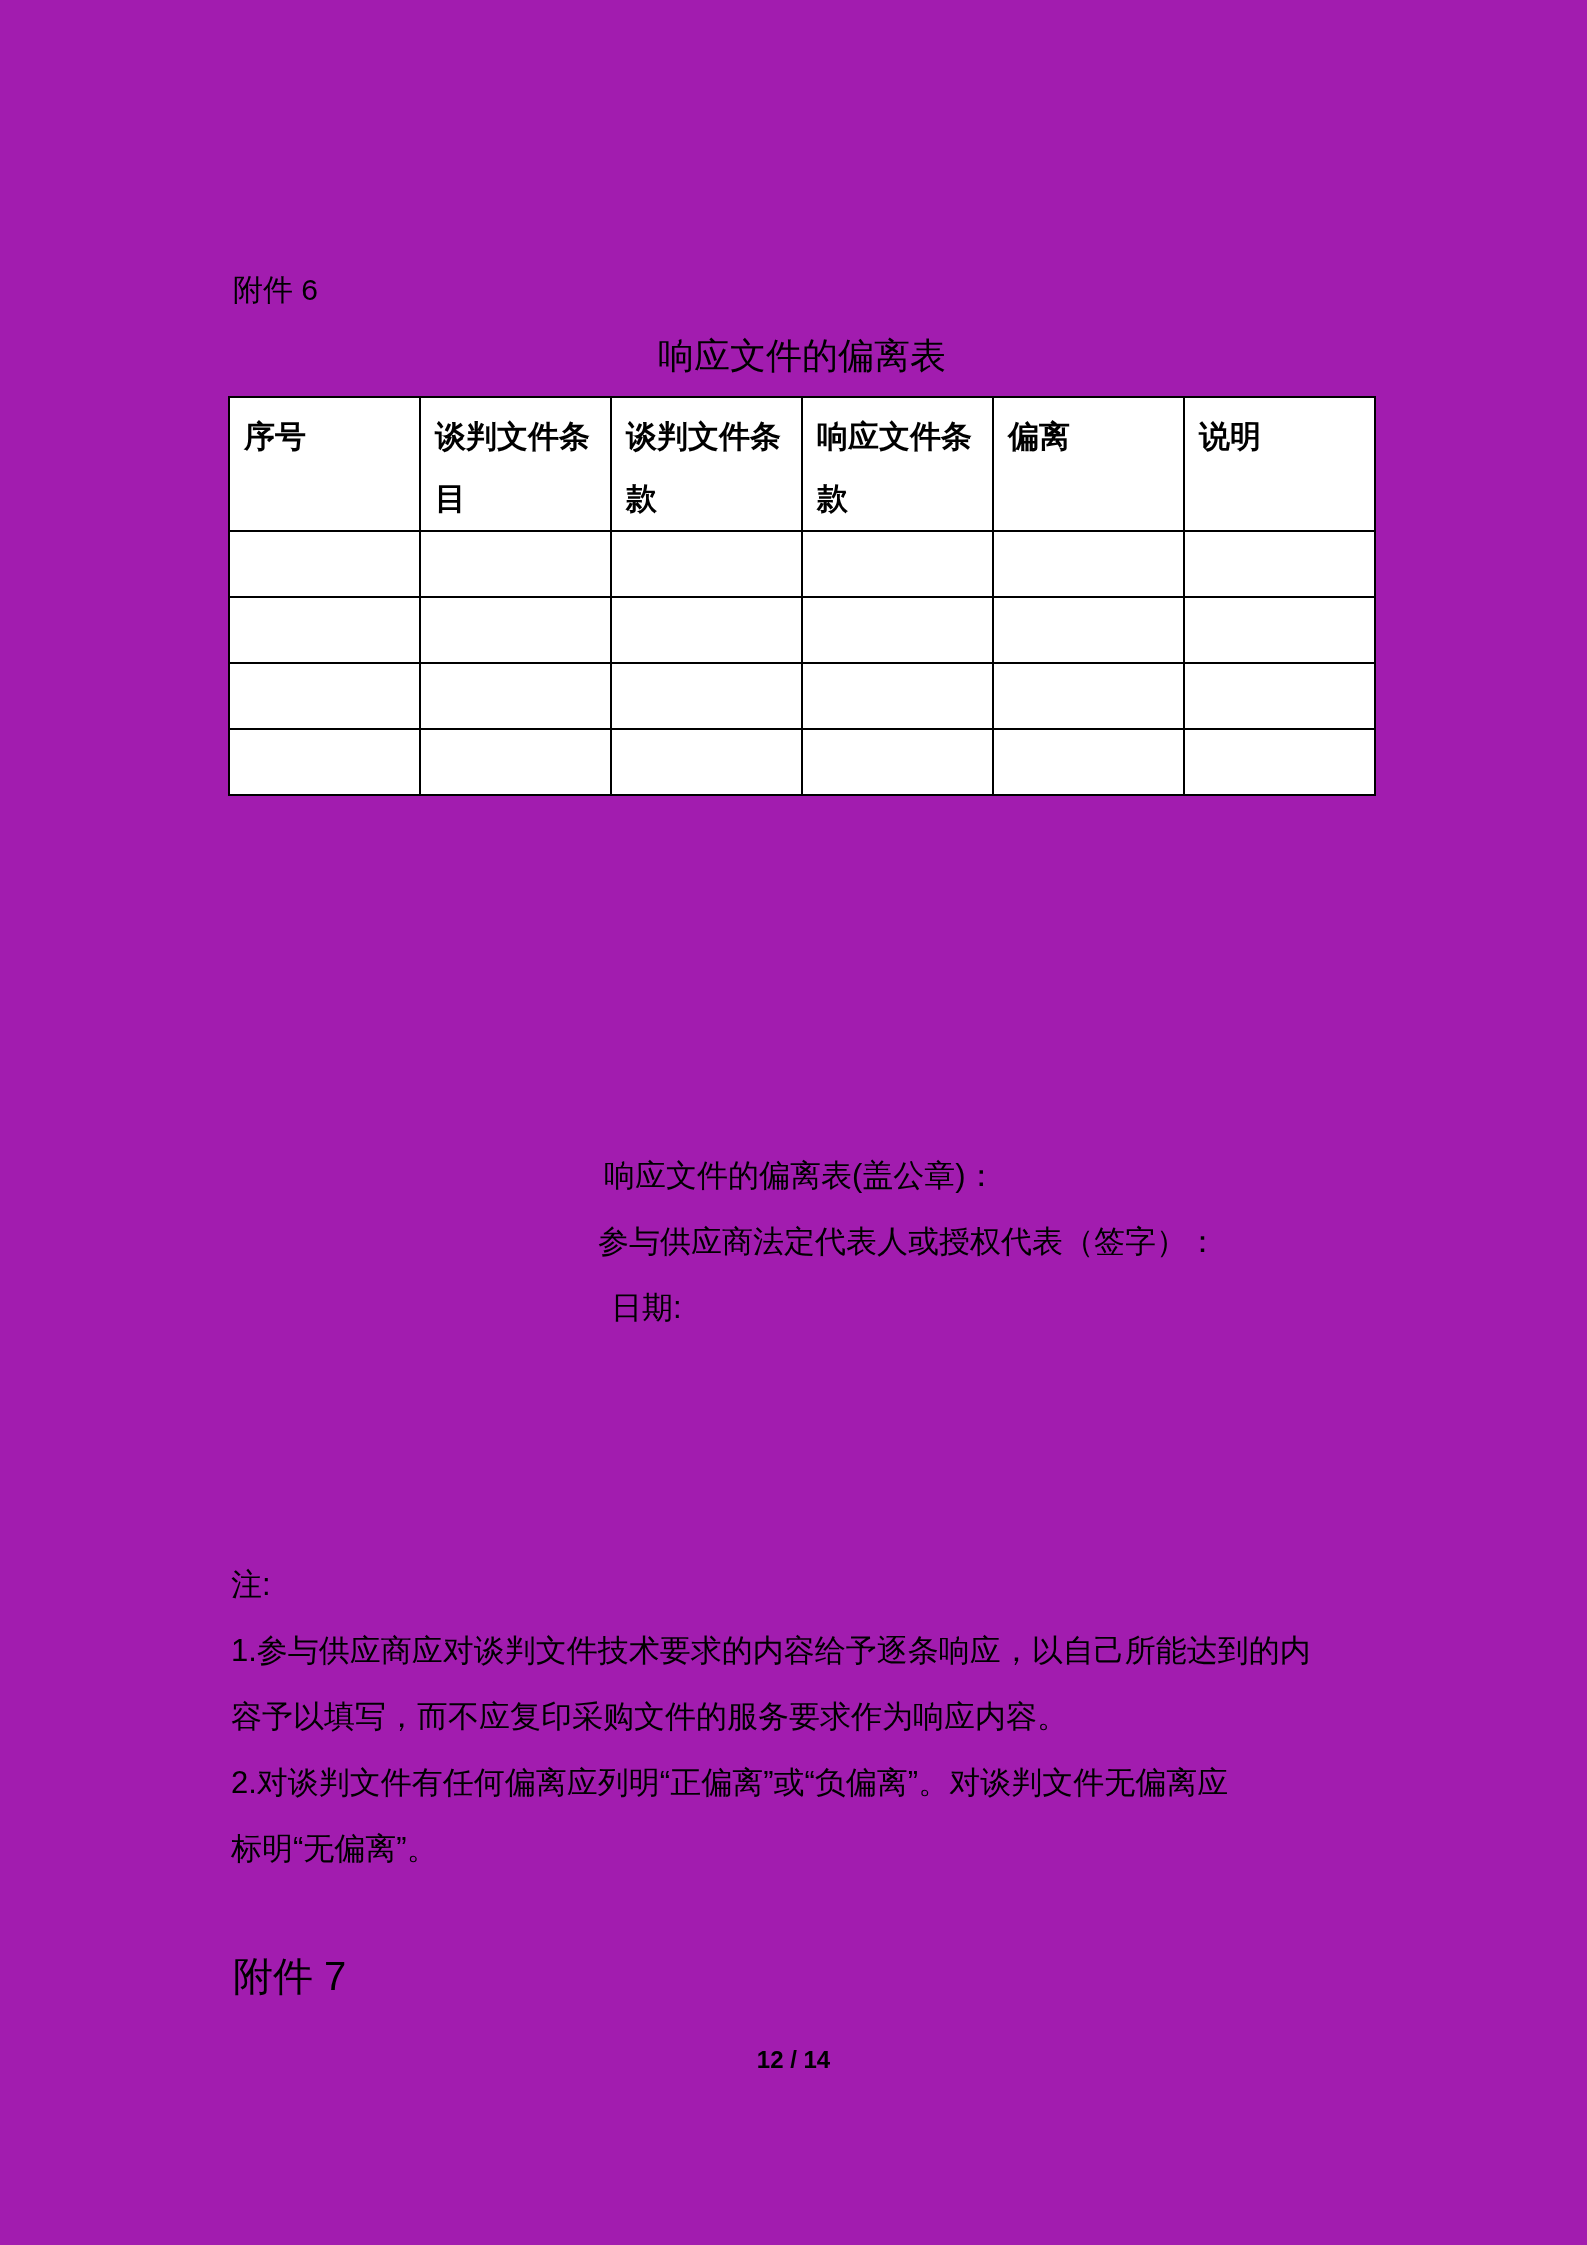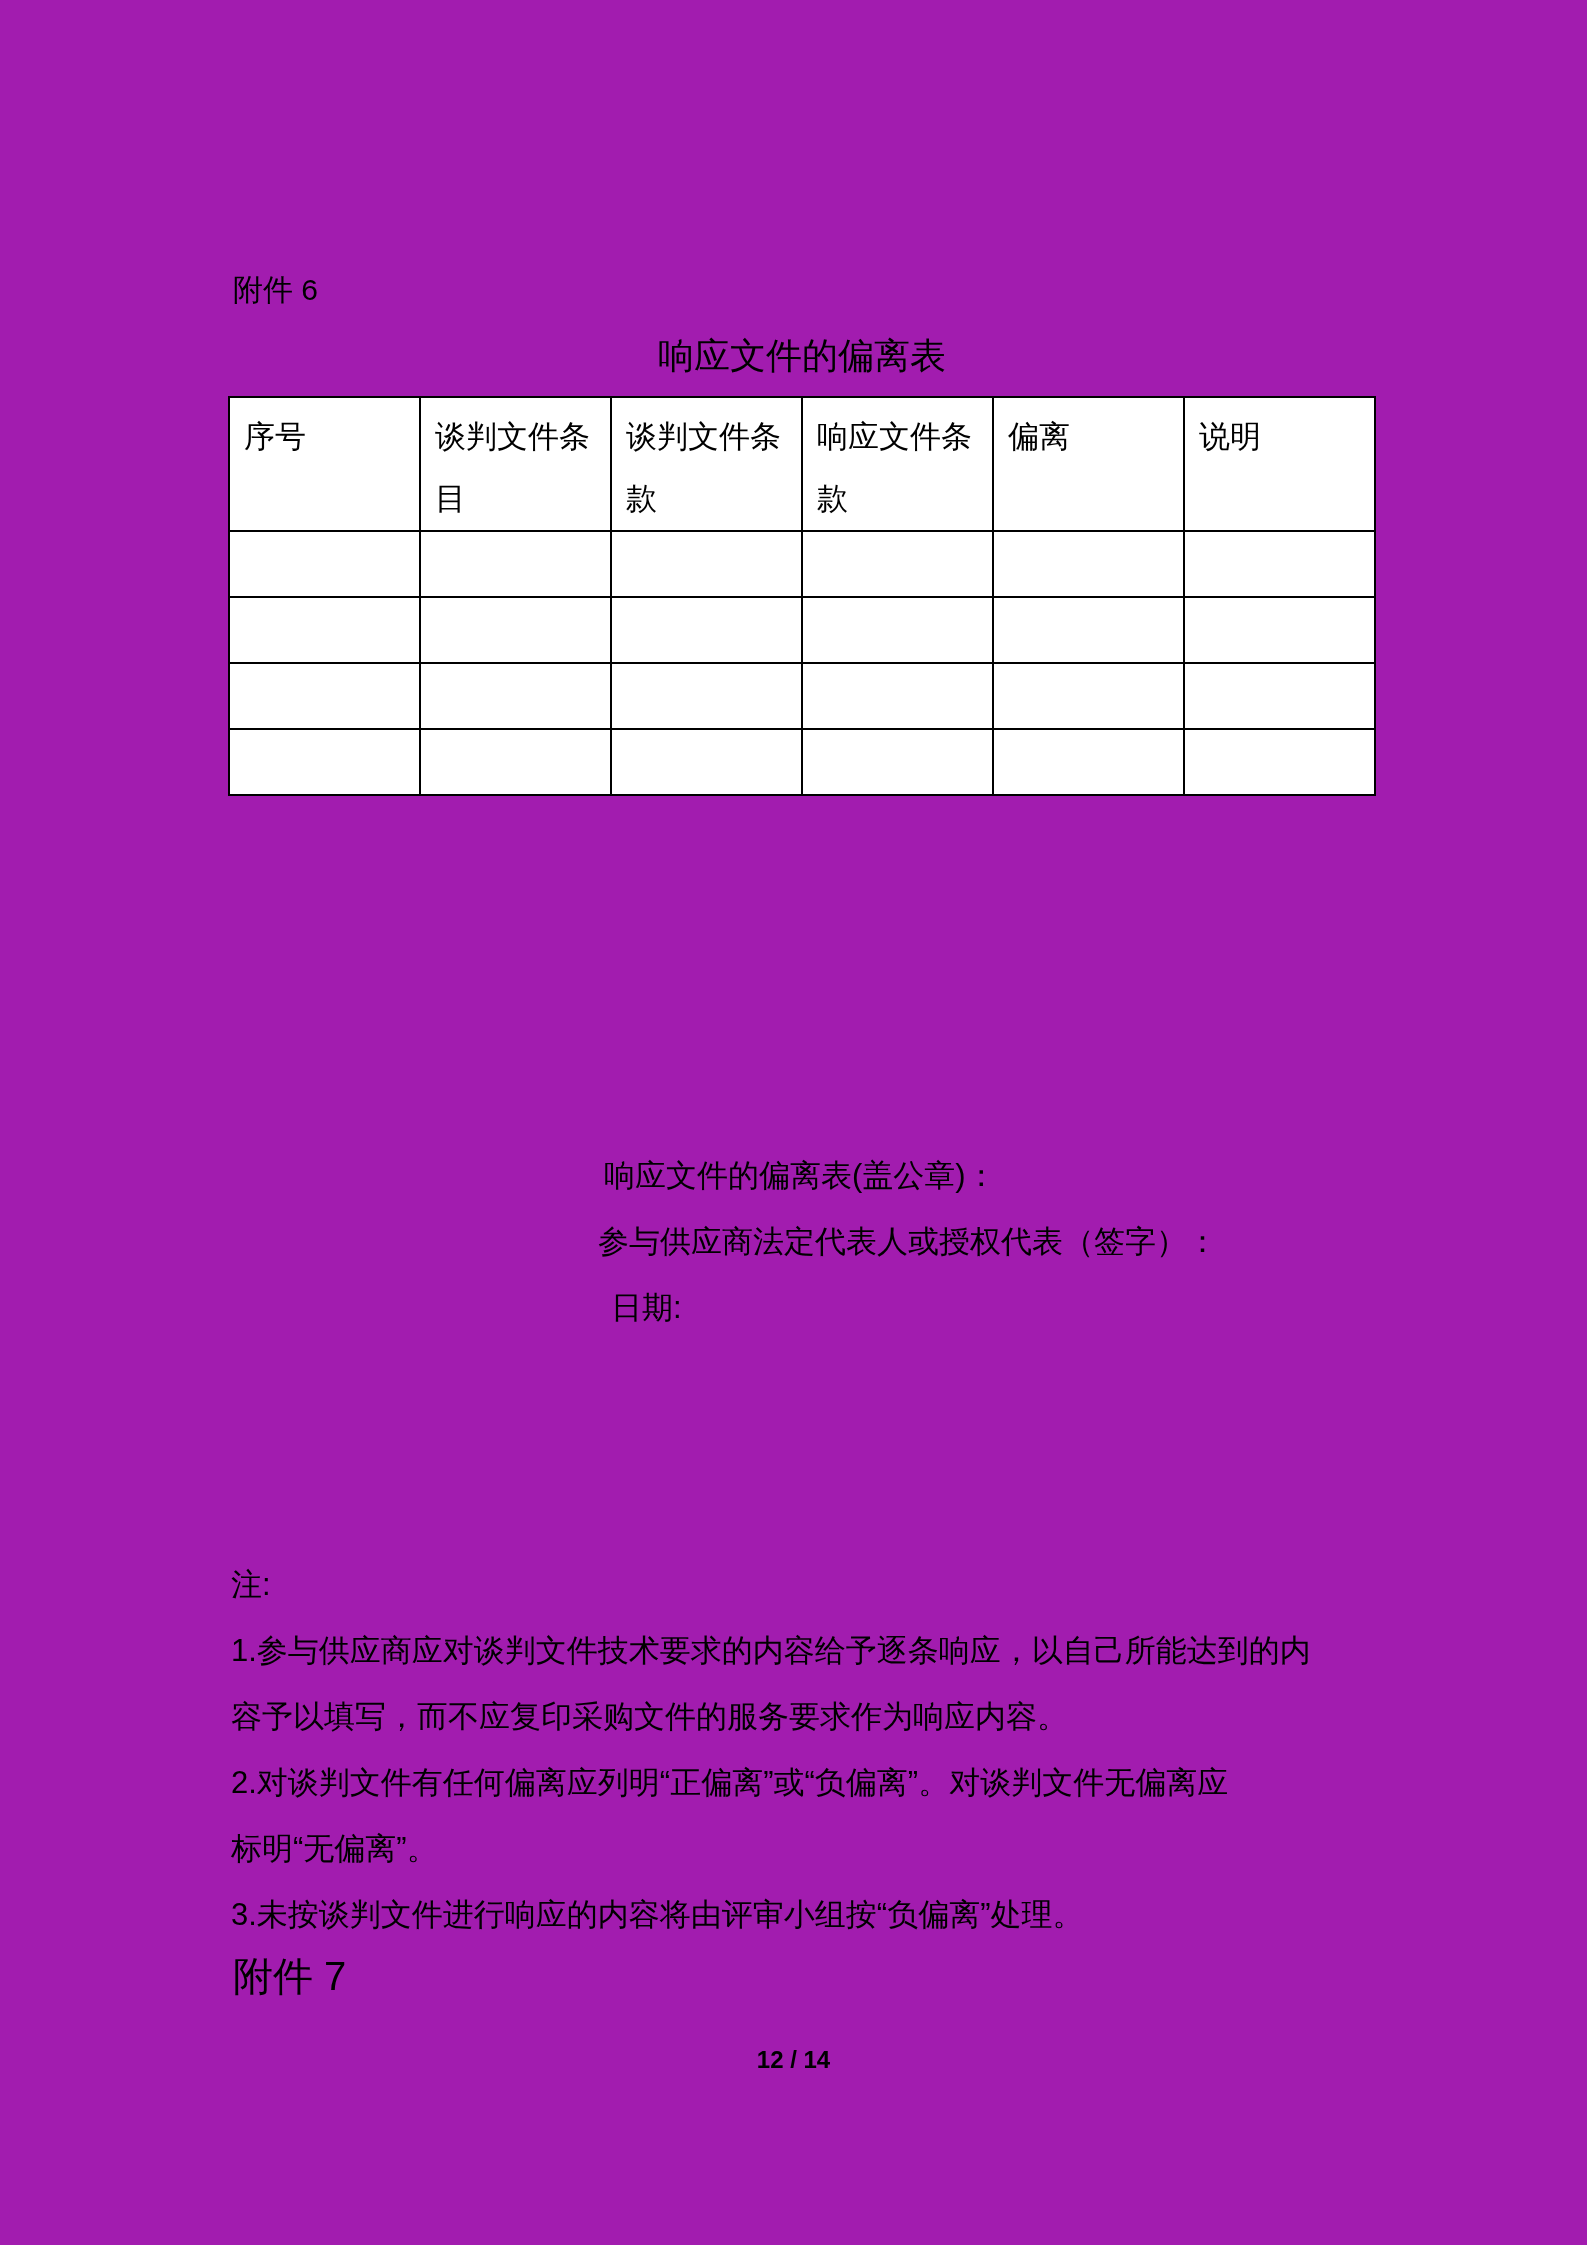--- a/index.html
+++ b/index.html
@@ -43,21 +43,21 @@
     width: 1148px;
     border-collapse: collapse;
     table-layout: fixed;
   }
   table.deviation-table th,
   table.deviation-table td {
     border: 2px solid #000000;
     background: #ffffff;
   }
   table.deviation-table th {
-    font-weight: normal;
+    font-weight: bold;
     text-align: left;
     vertical-align: top;
     padding: 8px 12px 0 14px;
     font-size: 31px;
     line-height: 62px;
     height: 130px;
     overflow: hidden;
   }
   table.deviation-table td {
     height: 66px;
@@ -171,20 +171,19 @@
     <div class="sig-line indent-b">参与供应商法定代表人或授权代表（签字）：</div>
     <div class="sig-line indent-c">日期:</div>
   </div>
 
   <div class="notes-block">
     <div class="note-line">注:</div>
     <div class="note-line">1.参与供应商应对谈判文件技术要求的内容给予逐条响应，以自己所能达到的内</div>
     <div class="note-line">容予以填写，而不应复印采购文件的服务要求作为响应内容。</div>
     <div class="note-line">2.对谈判文件有任何偏离应列明“正偏离”或“负偏离”。对谈判文件无偏离应</div>
     <div class="note-line">标明“无偏离”。</div>
-    <div class="note-line">3.未按谈判文件进行响应的内容将由评审小组按“负偏离”处理。</div>
   </div>
 
   <div class="att-label-7">附件 7</div>
 
   <div class="page-number">12 / 14</div>
 
 </div>
 
 </body></html>

